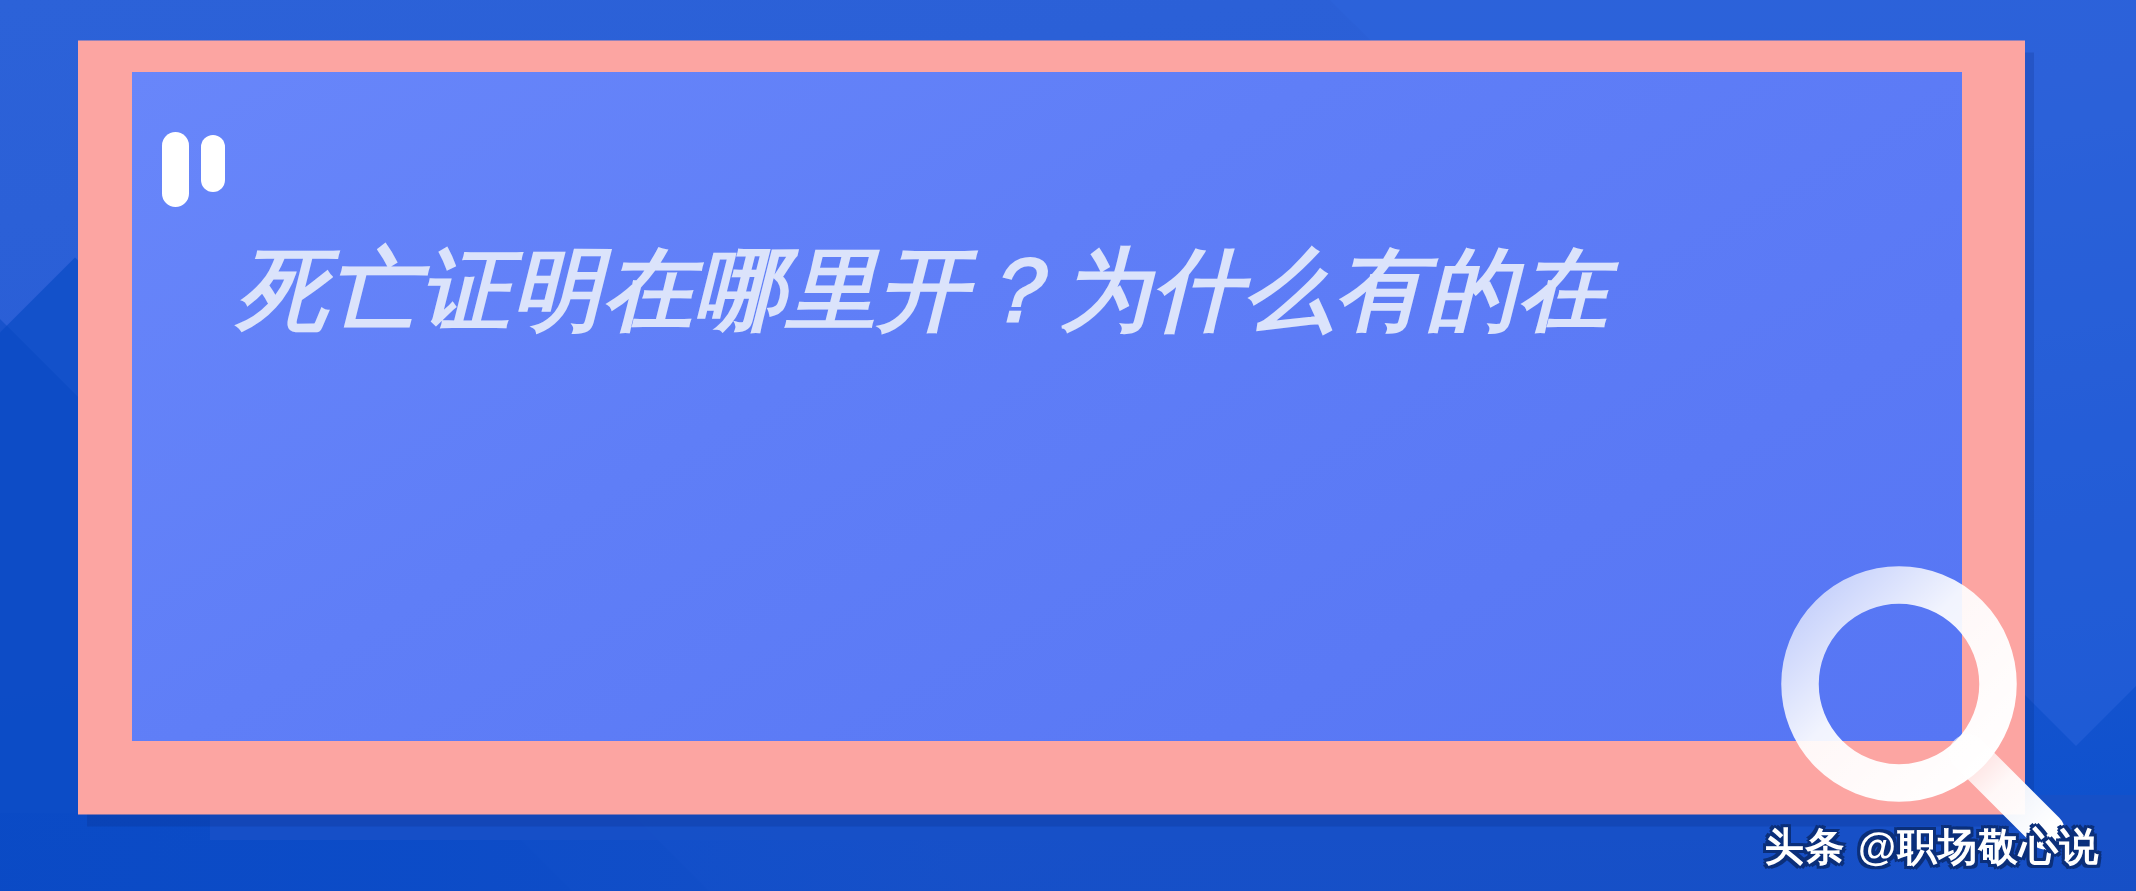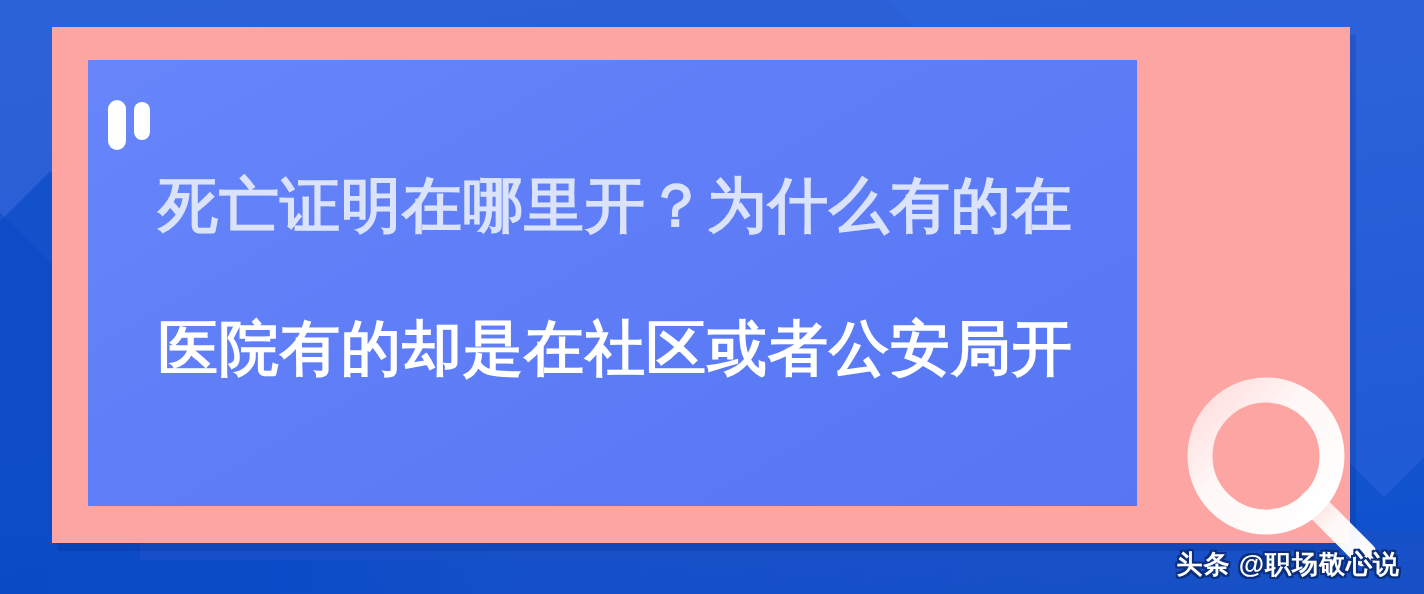--- a/index.html
+++ b/index.html
@@ -79,25 +79,26 @@
     width: 1298px;
     height: 516px;
     background: #fca5a2;
     box-shadow: 6px 8px 0 rgba(5, 35, 110, .18);
   }
 
   
   .inner-panel {
     position: absolute;
     left: 88px;
-    top: 60px;
-    width: 1049px;
+    top: 48px;
+    width: 1220px;
     height: 446px;
     background: linear-gradient(150deg, #6886fa 0%, #5f7ef7 40%, #5a79f5 75%, #5676f4 100%);
     overflow: hidden;
+    font-style: italic;
   }
 
   
   .quote-icon {
     position: absolute;
     left: 20px;
     top: 40px;
     width: 52px;
     height: 52px;
   }
@@ -188,21 +189,20 @@
 
   <div class="inner-panel">
 
     <div class="quote-icon">
       <span class="bar bar-1"></span>
       <span class="bar bar-2"></span>
     </div>
 
     <div class="headline">
       <div class="line line-1">死亡证明在哪里开？为什么有的在</div>
-      <div class="line line-2">医院有的却是在社区或者公安局开</div>
     </div>
   </div>
 
   <div class="magnifier">
     <svg width="210" height="210" viewBox="0 0 210 210" xmlns="http://www.w3.org/2000/svg">
       <defs>
         <linearGradient id="magGrad" x1="0" y1="0" x2="1" y2="1">
           <stop offset="0%" stop-color="#ffffff" stop-opacity="0.62"></stop>
           <stop offset="42%" stop-color="#ffffff" stop-opacity="0.92"></stop>
           <stop offset="100%" stop-color="#ffffff" stop-opacity="1"></stop>

